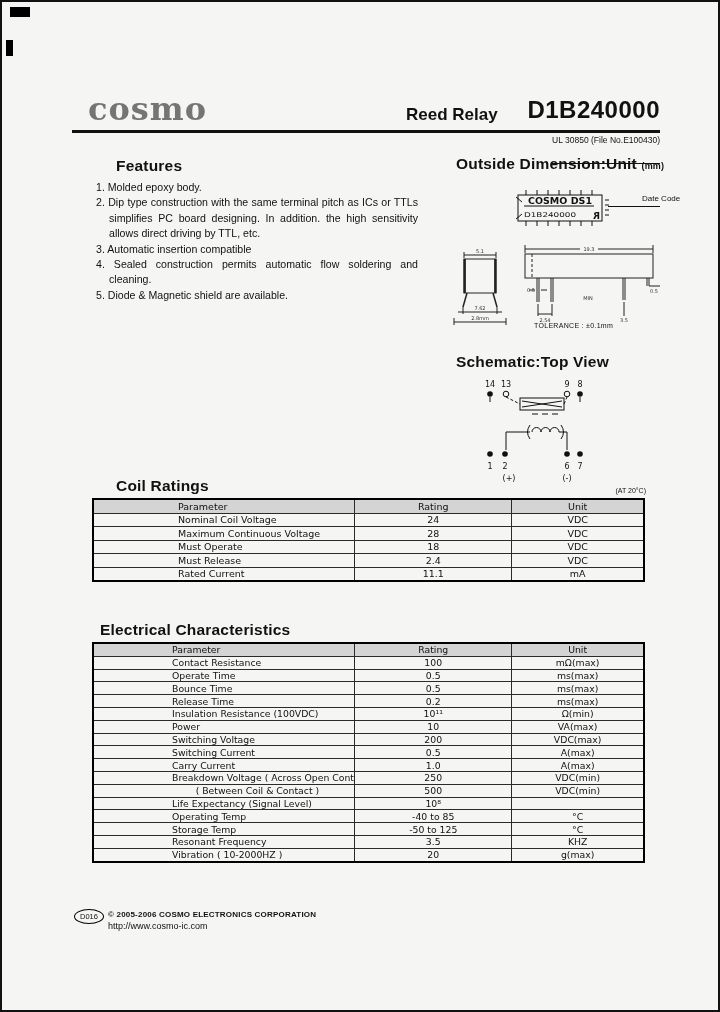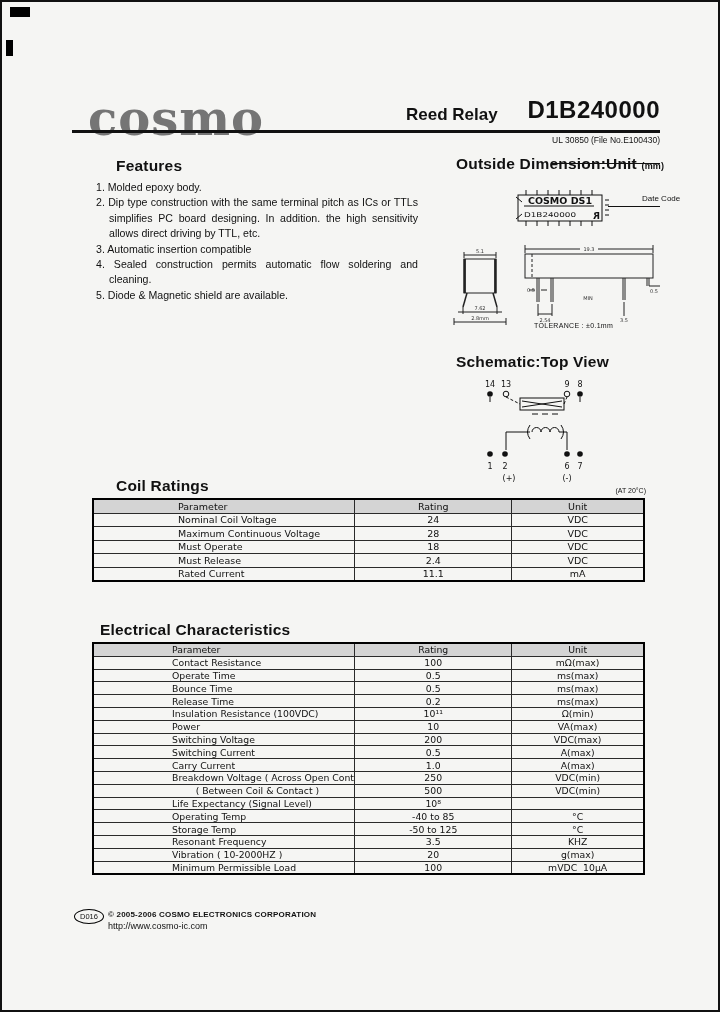--- a/index.html
+++ b/index.html
@@ -2,21 +2,21 @@
 <html><head>
 <meta charset="utf-8">
 <style>
   html,body{margin:0;padding:0;background:#888;}
   .page{position:relative;width:720px;height:1012px;background:#f5f5f3;
         border:2px solid #111;box-sizing:border-box;overflow:hidden;
         font-family:"Liberation Sans",sans-serif;color:#111;}
   .abs{position:absolute;}
   
   .logo{left:86px;top:88px;font-family:"DejaVu Serif",serif;font-weight:bold;
-        font-size:48px;color:#757575;letter-spacing:1px;}
+        font-size:32px;color:#757575;letter-spacing:1px;}
   .prodtype{left:404px;top:103px;font-size:17px;font-weight:bold;}
   .partno{left:520px;top:94px;width:138px;text-align:right;font-size:24px;font-weight:bold;letter-spacing:.5px;}
   .rule{left:70px;top:128px;width:588px;height:3px;background:#111;}
   .ulnote{left:500px;top:133px;width:158px;text-align:right;font-size:8.5px;}
   .ulnote span{border-bottom:1px solid #111;padding-bottom:18px;}
   
   .mark1{left:8px;top:5px;width:20px;height:10px;background:#000;}
   .mark2{left:4px;top:38px;width:7px;height:16px;background:#000;}
   
   .sect{font-size:15.5px;font-weight:bold;letter-spacing:.2px;margin-left:20px;}
@@ -360,25 +360,20 @@
           <tr>
             <td>Resonant Frequency</td>
             <td>3.5</td>
             <td>KHZ</td>
           </tr>
           <tr>
             <td>Vibration ( 10-2000HZ )</td>
             <td>20</td>
             <td>g(max)</td>
           </tr>
-          <tr>
-            <td>Minimum Permissible Load</td>
-            <td>100</td>
-            <td>mVDC  10μA</td>
-          </tr>
         </tbody>
     </table>
   </div>
 
   <div class="abs docno">D016</div>
   <div class="abs copy">© 2005-2006  COSMO ELECTRONICS CORPORATION</div>
   <div class="abs url">http://www.cosmo-ic.com</div>
 
 </div>
 

